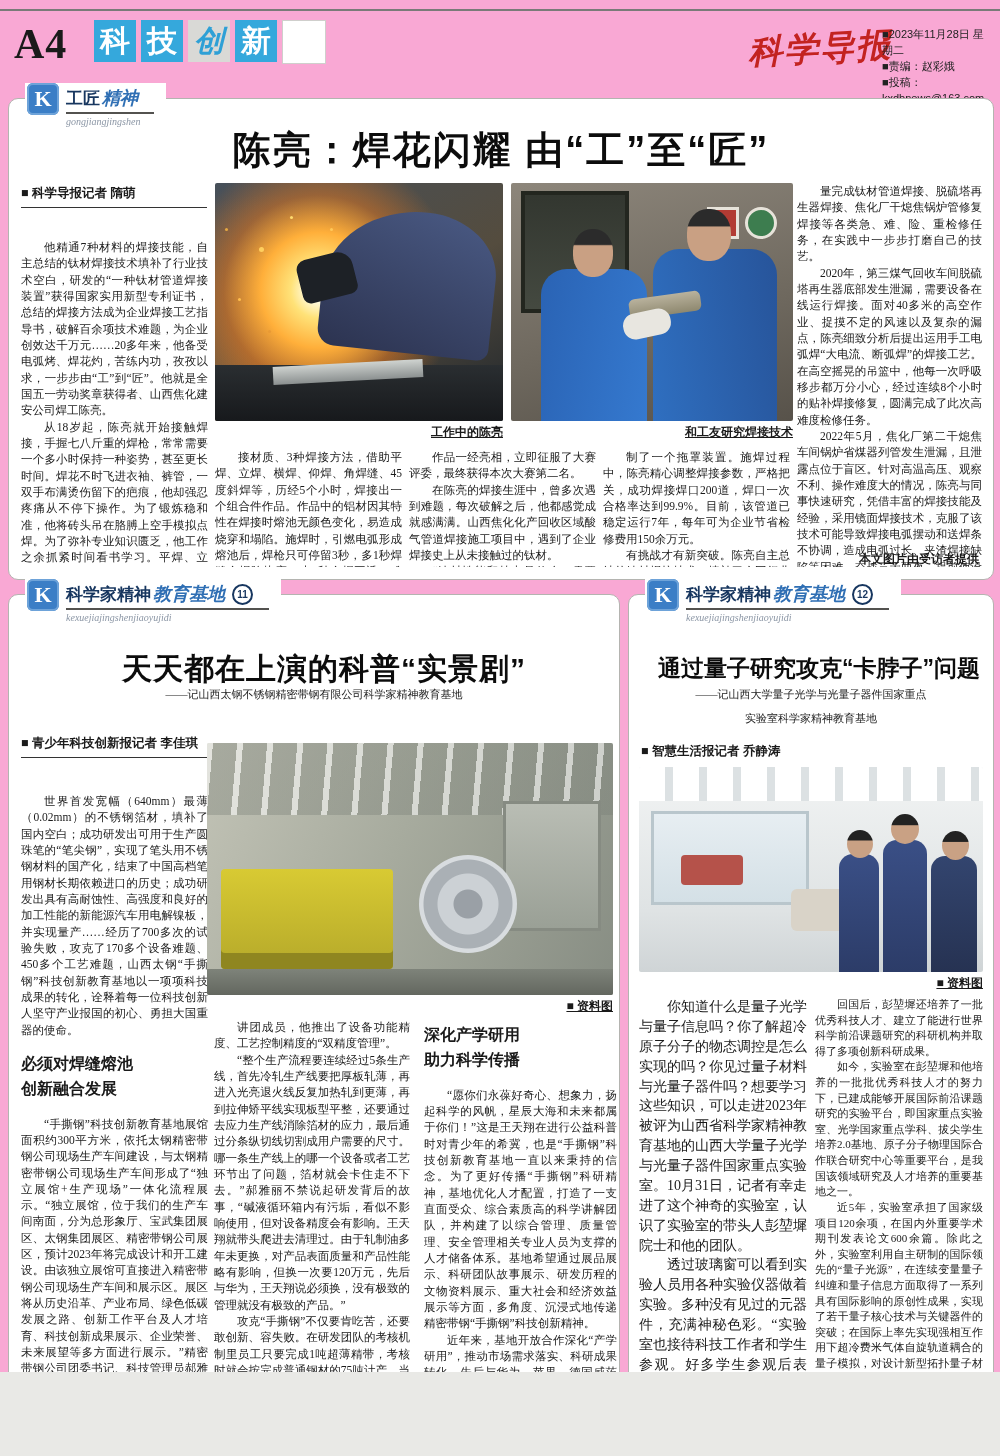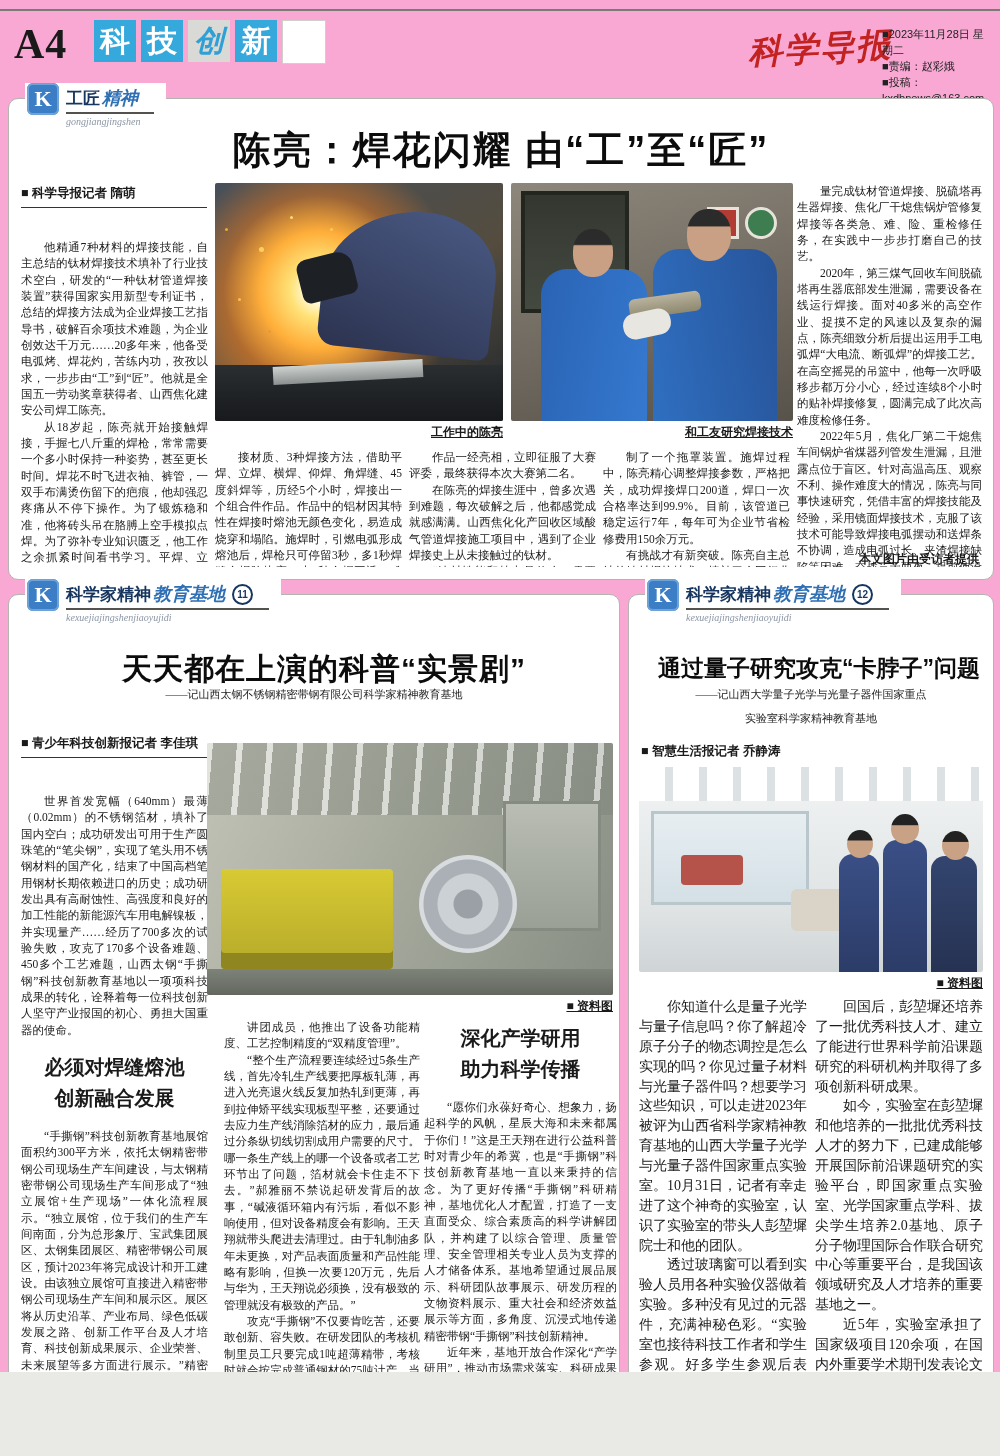--- a/index.html
+++ b/index.html
@@ -47,21 +47,21 @@
   #a2 .hl{top:44px;font-size:30px;letter-spacing:1px;}
   #a3 .hl{top:50px;font-size:23px;letter-spacing:0;}
   .subt{position:absolute;left:0;width:100%;text-align:center;font-size:11px;color:#222;}
   .byl{position:absolute;font-size:12.5px;font-weight:bold;border-bottom:1px solid #333;padding-bottom:5px;
        font-family:"Liberation Sans","DejaVu Sans",sans-serif;white-space:nowrap;overflow:hidden;}
 
   
   .col{position:absolute;overflow:hidden;font-size:11.5px;line-height:1.42;text-align:justify;}
   .col .p{margin:0;text-indent:2em;}
   .gap-top .p:first-child{margin-top:34px;}
-  .shead{font-weight:bold;font-size:20px;text-align:center;margin:14px 0;line-height:1.55;
+  .shead{font-weight:bold;font-size:16px;text-align:left;margin:14px 0;line-height:1.55;
          font-family:"Liberation Sans","DejaVu Sans",sans-serif;}
   .shead div{text-indent:0;}
   .credit{position:absolute;right:14px;top:452px;font-weight:bold;font-size:12px;}
 
   
   .pwrap{position:absolute;}
   .photo{position:relative;width:100%;overflow:hidden;border-radius:2px;}
   .pcap{font-size:12px;font-weight:bold;text-align:right;margin-top:3px;text-decoration:underline;
         font-family:"Liberation Sans","DejaVu Sans",sans-serif;}
 
@@ -251,21 +251,21 @@
       <div class="photo">
         <div class="beams"></div>
         <div class="cab"></div>
         <div class="mach"></div>
         <div class="coil"></div>
         <div class="floor"></div>
       </div>
       <div class="pcap">■ 资料图</div>
     </div>
 
-    <div class="col" style="left:215px;top:424px;width:196px;height:418px;">
+    <div class="col" style="left:205px;top:424px;width:196px;height:418px;">
         <p class="p">讲团成员，他推出了设备功能精度、工艺控制精度的“双精度管理”。</p>
         <p class="p">“整个生产流程要连续经过5条生产线，首先冷轧生产线要把厚板轧薄，再进入光亮退火线反复加热轧到更薄，再到拉伸矫平线实现板型平整，还要通过去应力生产线消除箔材的应力，最后通过分条纵切线切割成用户需要的尺寸。哪一条生产线上的哪一个设备或者工艺环节出了问题，箔材就会卡住走不下去。”郝雅丽不禁说起研发背后的故事，“碱液循环箱内有污垢，看似不影响使用，但对设备精度会有影响。王天翔就带头爬进去清理过。由于轧制油多年未更换，对产品表面质量和产品性能略有影响，但换一次要120万元，先后与华为，王天翔说必须换，没有极致的管理就没有极致的产品。”</p>
         <p class="p">攻克“手撕钢”不仅要肯吃苦，还要敢创新、容失败。在研发团队的考核机制里员工只要完成1吨超薄精带，考核时就会按完成普通钢材的75吨计产。当试验失败召开专题分析会时，团队小组会坚持问题导向，将问题的分析直接写在一块白板上，整改落实到人。“但攻克‘手撕钢’绝非精带一家之功。”郝雅丽补充道，“省科技厅将此项目立为省重大科技专项，与太原理工大学等高校、北钢研等院所联合攻关。北京科技大学钢铁共性技术协同创新中心为了给‘手撕钢’提供更纯净的母材，王丽君教授率领研发团队常年奔波于北京和太原之间，为企业提供技术建议，而王天翔团队则将其转化为生产技术方案，这才有了我们如今的‘绕指柔’。”</p>
       </div>
     <div class="col" style="left:415px;top:424px;width:193px;height:418px;">
       <div class="shead" style="margin-top:4px;">
           <div>深化产学研用</div>
           <div>助力科学传播</div>
         </div>
       <div>
@@ -307,21 +307,21 @@
         <div class="fh fh3"></div>
       </div>
       <div class="pcap">■ 资料图</div>
     </div>
 
     <div class="col" style="left:10px;top:402px;width:168px;height:442px;font-size:14px;">
         <p class="p">你知道什么是量子光学与量子信息吗？你了解超冷原子分子的物态调控是怎么实现的吗？你见过量子材料与光量子器件吗？想要学习这些知识，可以走进2023年被评为山西省科学家精神教育基地的山西大学量子光学与光量子器件国家重点实验室。10月31日，记者有幸走进了这个神奇的实验室，认识了实验室的带头人彭堃墀院士和他的团队。</p>
         <p class="p">透过玻璃窗可以看到实验人员用各种实验仪器做着实验。多种没有见过的元器件，充满神秘色彩。“实验室也接待科技工作者和学生参观。好多学生参观后表示，希望将来可以成为这里的一员。”实验室副所长高星说，实验室正在攻克量子信息、量子传感、精密测量、光量子器件等方面的关键核心技术和“卡脖子”问题，是国家在信息科学与技术前沿的一支重要战略科技力量。</p>
         <p class="p">其实，实验室的前身是创建于1984年的山西大学量子光学实验室，是在彭堃墀带领下建立的。1982年，彭堃墀到美国德克萨斯大学量子光学实验室进行实验研究工作。当时，彭堃墀面临两个选择，一是进入正在出成果的实验组；另一个是建立一个新实验室。经过认真思考，他决定选择建设一个新实验室，他认为这样做可为回国建立自己的实验室积累经验。在建设实验室期间，他独立承担了研制一台瓦级输出单频环形激光器的任务。经过一年的努力，激光器研制终于完成，主要指标达到当时国际最好水平。1984年底，彭堃墀回到山西大学组建了量子光学实验室。山西大学成为国内最早开展量子光学研究的单位之一。</p>
       </div>
-    <div class="col" style="left:186px;top:402px;width:168px;height:442px;font-size:14px;">
+    <div class="col" style="left:186px;top:402px;width:168px;height:442px;font-size:11px;">
         <p class="p">回国后，彭堃墀还培养了一批优秀科技人才、建立了能进行世界科学前沿课题研究的科研机构并取得了多项创新科研成果。</p>
         <p class="p">如今，实验室在彭堃墀和他培养的一批批优秀科技人才的努力下，已建成能够开展国际前沿课题研究的实验平台，即国家重点实验室、光学国家重点学科、拔尖学生培养2.0基地、原子分子物理国际合作联合研究中心等重要平台，是我国该领域研究及人才培养的重要基地之一。</p>
         <p class="p">近5年，实验室承担了国家级项目120余项，在国内外重要学术期刊发表论文600余篇。除此之外，实验室利用自主研制的国际领先的“量子光源”，在连续变量量子纠缠和量子信息方面取得了一系列具有国际影响的原创性成果，实现了若干量子核心技术与关键器件的突破；在国际上率先实现强相互作用下超冷费米气体自旋轨道耦合的量子模拟，对设计新型拓扑量子材料具有重大意义；实现了可控的单原子、单光子源，完成了突破经典极限的精密测量、基于里德堡原子的国际上最高灵敏度的微波场测量等；研制出性能指标国际领先的高功率低噪声全固态单频激光器及首台连续变量量子纠缠源与压缩源样机，研制了50公里连续变量量子密钥分发样机，实现了高质量激光器的批量生产与激光显示技术的产业化。</p>
       </div>
   </section>
 
   <div class="rule-bottom"></div>
 </div>
 
 </body></html>

